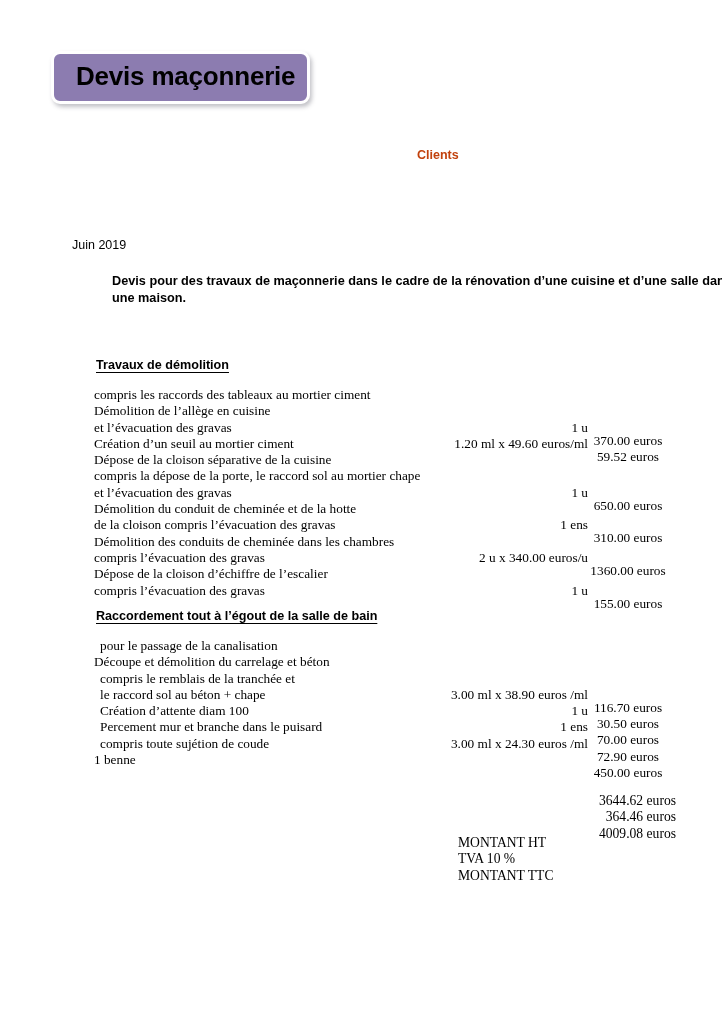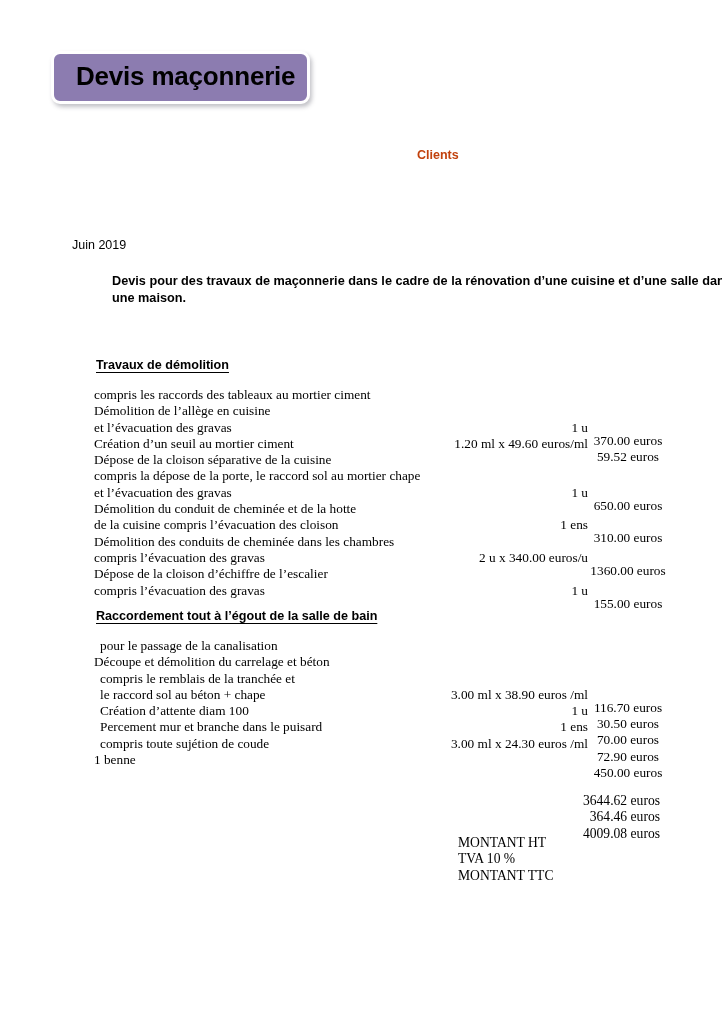--- a/index.html
+++ b/index.html
@@ -152,21 +152,21 @@
     white-space: nowrap;
   }
   .total-label {
     position: absolute;
     left: 458px;
     top: 0;
     margin-top: 42px;
   }
   .total-value {
     position: absolute;
-    right: 62px;
+    right: 46px;
     top: 0;
     width: 96px;
     text-align: right;
   }
 </style>
 </head>
 <body>
 
 <div class="page">
 
@@ -209,21 +209,21 @@
         </div>
         <div class="item-row">
           <span class="item-desc">et  l’évacuation des gravas</span>
           <span class="item-qty">1 u</span>
           <span class="item-price">650.00 euros</span>
         </div>
         <div class="item-row">
           <span class="item-desc">Démolition  du conduit de cheminée et de la hotte</span>
         </div>
         <div class="item-row">
-          <span class="item-desc">de la cuisine compris l’évacuation des cloison</span>
+          <span class="item-desc">de la cloison compris l’évacuation des gravas</span>
           <span class="item-qty">1 ens</span>
           <span class="item-price">310.00 euros</span>
         </div>
         <div class="item-row">
           <span class="item-desc">Démolition des conduits de cheminée dans les chambres</span>
         </div>
         <div class="item-row">
           <span class="item-desc">compris l’évacuation des gravas</span>
           <span class="item-qty">2 u x 340.00 euros/u</span>
           <span class="item-price">1360.00 euros</span>

